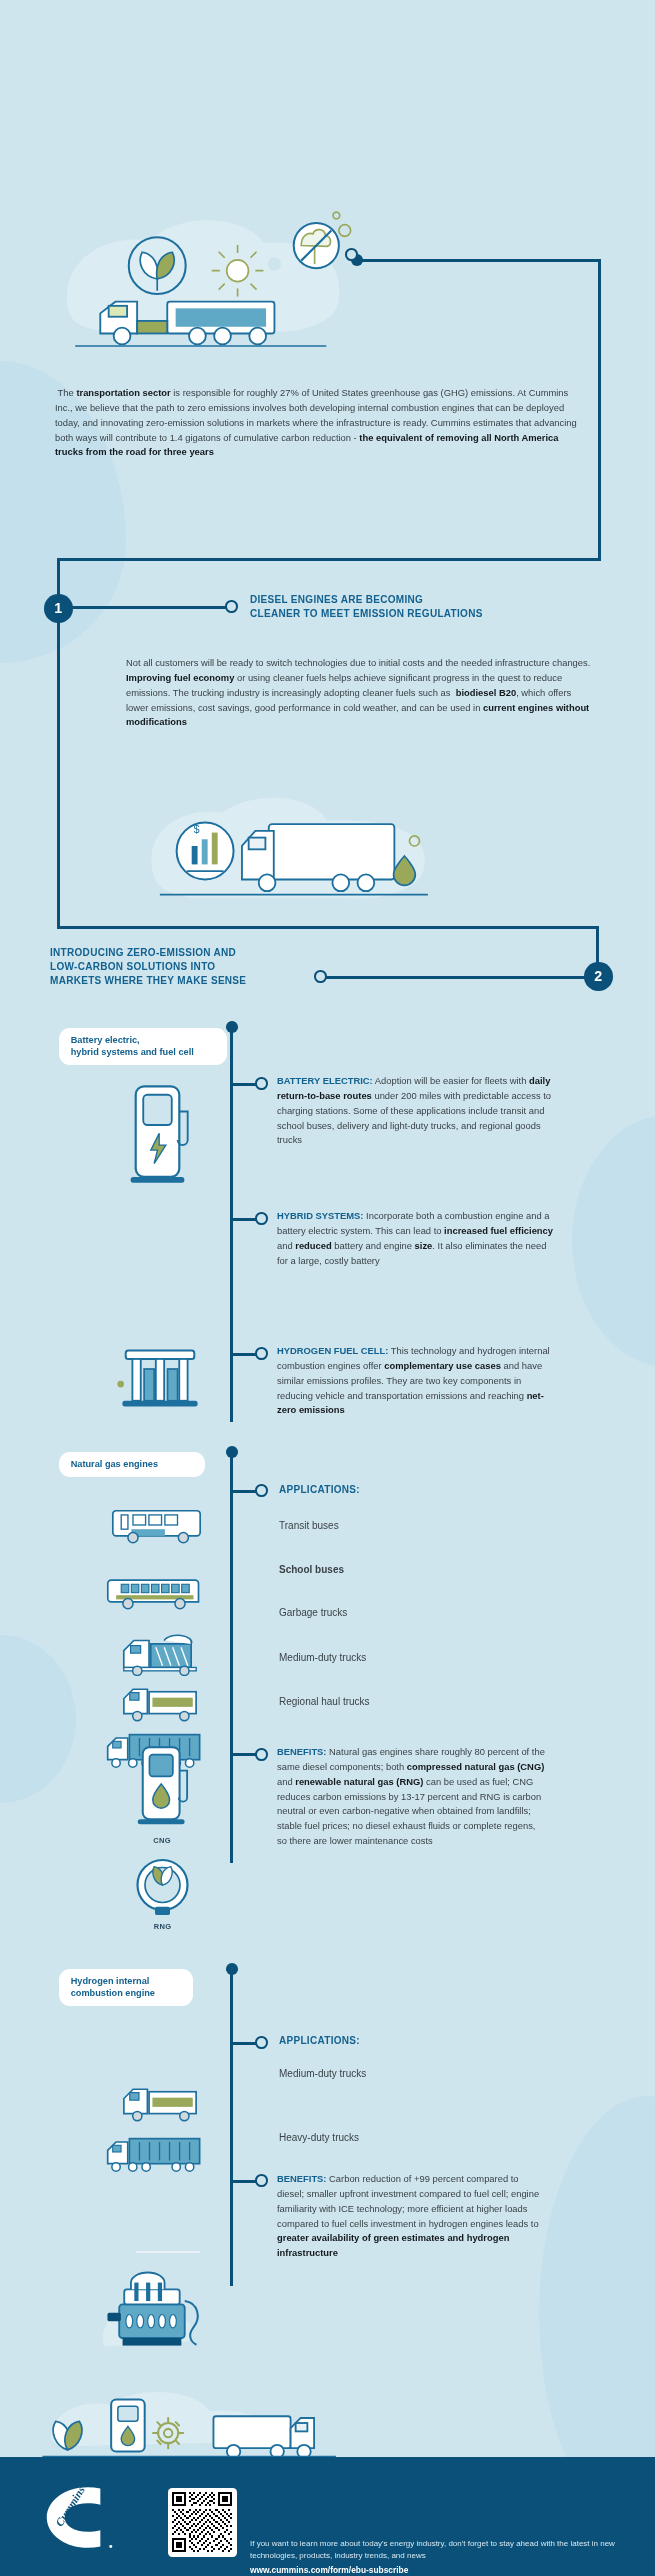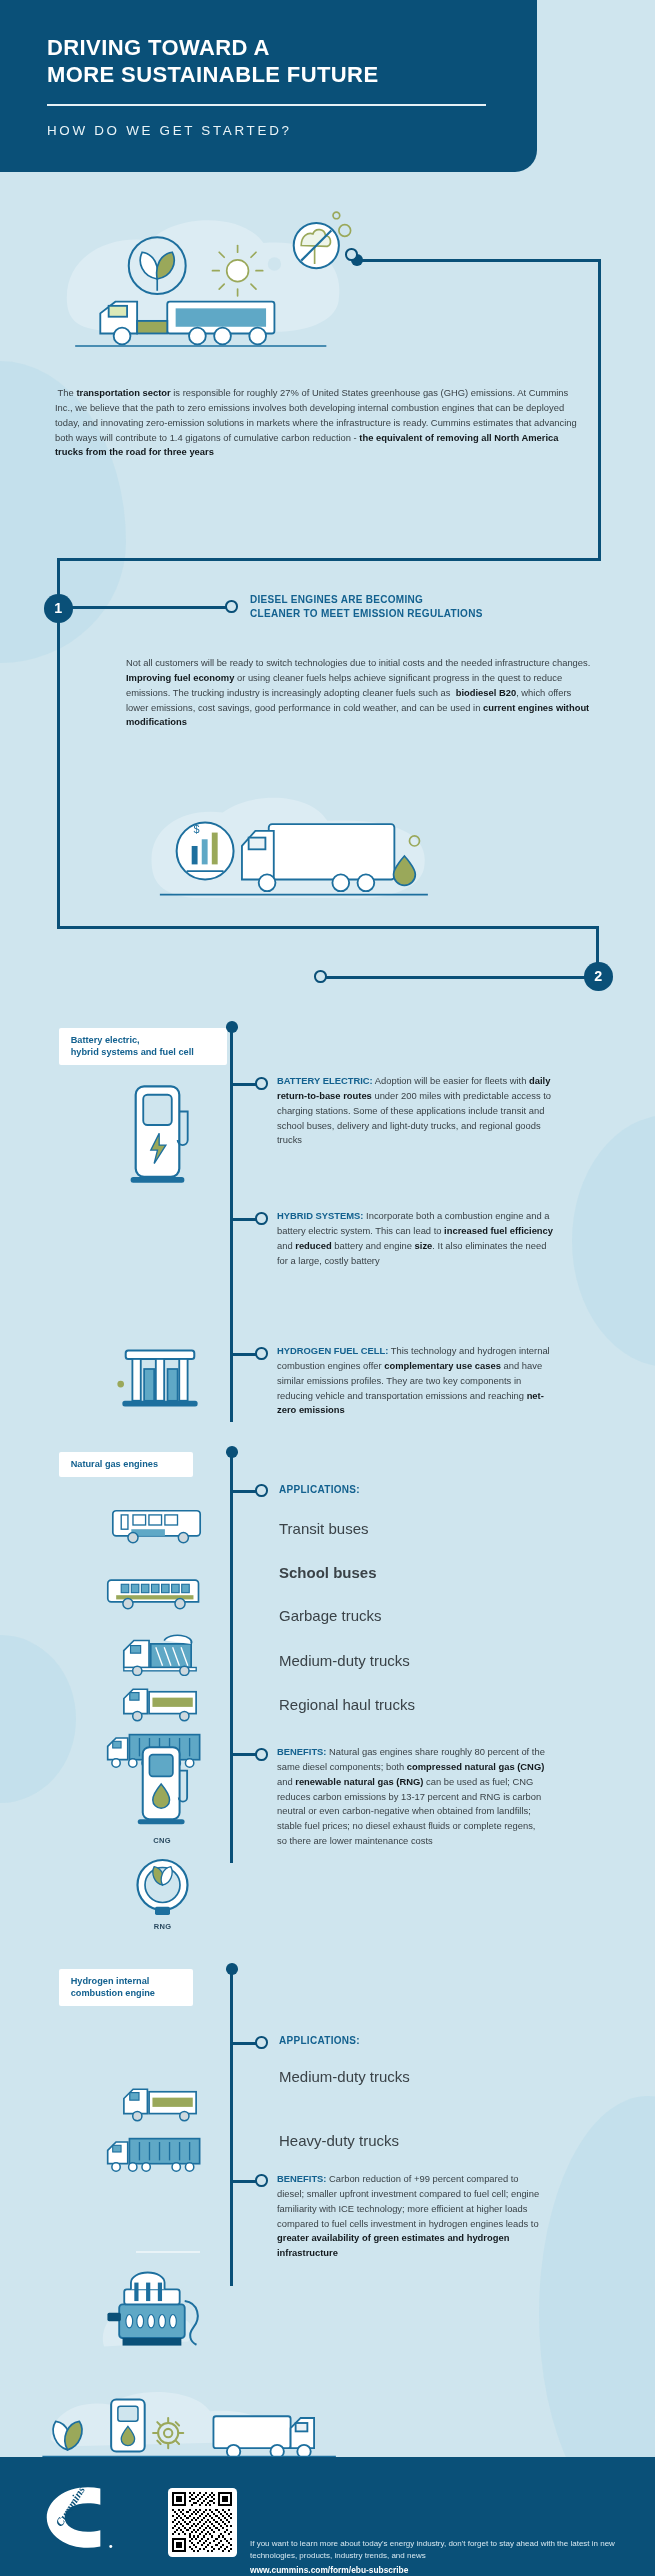--- a/index.html
+++ b/index.html
@@ -72,27 +72,27 @@
   .para b, .para strong { color:#12181c; font-weight:bold; }
 
   .sect-title {
     position:absolute;
     color:#13618f; font-weight:bold; font-size:10px;
     letter-spacing:0.3px; line-height:1.38; text-transform:uppercase;
   }
 
   .pill {
     position:absolute;
-    background:#ffffff; border-radius:2px;
+    background:#ffffff; border-radius:11px;
     color:#13618f; font-weight:bold; font-size:9.2px;
     line-height:1.32; padding:5.9px 11.7px 6.7px 11.7px;
   }
 
   .item-label {
-    position:absolute; font-size:15px; color:#3a4247;
+    position:absolute; font-size:10px; color:#3a4247;
   }
   .caption {
     position:absolute; font-size:7.5px; font-weight:bold; color:#2a4a60;
     text-align:center; letter-spacing:0.3px;
   }
   .lead { color:#13618f; font-weight:bold; }
   .divider-sm { position:absolute; height:1.7px; background:#e9f3f7; }
 
   
   .footer {
@@ -118,28 +118,20 @@
 </head>
 <body>
 
 <div id="page">
 
   <div class="blob b1"></div>
   <div class="blob b2"></div>
   <div class="blob b3"></div>
   <div class="blob b4"></div>
 
-  <div class="header">
-    <h1>
-      <span>DRIVING TOWARD A</span><br>
-      <span>MORE SUSTAINABLE FUTURE</span>
-    </h1>
-    <div class="rule"></div>
-    <h2>HOW DO WE GET STARTED?</h2>
-  </div>
 
   <svg class="art" style="left:50px; top:197px; width:335px; height:180px;" viewBox="0 0 400 215">
     <path d="M20 120 C 20 70, 70 45, 120 52 C 150 20, 230 18, 255 55 C 320 50, 350 80, 345 120 C 345 150, 300 165, 250 160 L 70 160 C 30 158, 20 145, 20 120 Z" fill="#dcecf3"></path>
 
     <circle cx="128" cy="82" r="34" fill="none" stroke="#1d6f9e" stroke-width="2.4"></circle>
     <path d="M128 98 C 110 95, 104 78, 110 66 C 124 68, 131 82, 128 98 Z" fill="#ffffff" stroke="#1d6f9e" stroke-width="2"></path>
     <path d="M128 98 C 146 95, 152 78, 146 66 C 132 68, 125 82, 128 98 Z" fill="#9aa85a" stroke="#1d6f9e" stroke-width="2"></path>
     <line x1="128" y1="98" x2="128" y2="112" stroke="#1d6f9e" stroke-width="2"></line>
 
     <circle cx="224" cy="88" r="13" fill="#fff" stroke="#9aa85a" stroke-width="2"></circle>
@@ -224,20 +216,25 @@
     <path d="M312 86 c0 0 -13 14 -13 22 a13 13 0 0 0 26 0 c0-8 -13-22 -13-22 z" fill="#9aa85a" stroke="#1d6f9e" stroke-width="2"></path>
     <circle cx="324" cy="68" r="6" fill="none" stroke="#9aa85a" stroke-width="2"></circle>
     <line x1="20" y1="132" x2="340" y2="132" stroke="#1d6f9e" stroke-width="2"></line>
   </svg>
 
   <div class="hline" style="left:57px; top:926px; width:541px;"></div>
   <div class="vline" style="left:596px; top:926px; height:50px;"></div>
 
   <div class="numcircle" style="left:584px; top:962px;">2</div>
 
+  <div class="sect-title" style="left:50px; top:946px; width:335px;">
+    <span>INTRODUCING ZERO-EMISSION AND</span><br>
+    <span>LOW-CARBON SOLUTIONS INTO</span><br>
+    <span>MARKETS WHERE THEY MAKE SENSE</span>
+  </div>
   <div class="hline" style="left:325px; top:976px; width:260px;"></div>
   <div class="node-open" style="left:314px; top:970px;"></div>
 
   <div class="pill" style="left:59px; top:1028px; width:168px;">
     <span>Battery electric,</span><br>
     <span>hybrid systems and fuel cell</span>
   </div>
   <div class="node-dot" style="left:226px; top:1021px;"></div>
   <div class="vline" style="left:230px; top:1028px; height:394px;"></div>
 
@@ -271,21 +268,21 @@
     <rect x="10" y="82" width="90" height="7" rx="3" fill="#1d6f9e"></rect>
     <circle cx="8" cy="62" r="4" fill="#9aa85a"></circle>
   </svg>
 
   <div class="hline" style="left:232px; top:1353px; width:23.5px;"></div>
   <div class="node-open" style="left:255px; top:1347px;"></div>
   <div class="para" style="left:277px; top:1344px; width:277px;">
     <span class="lead">HYDROGEN FUEL CELL:</span><span> This technology and hydrogen internal combustion engines offer <b>complementary use cases</b> and have similar emissions profiles. They are two key components in reducing vehicle and transportation emissions and reaching <b>net-zero emissions</b></span>
   </div>
 
-  <div class="pill" style="left:59px; top:1452px; width:134px;">
+  <div class="pill" style="left:59px; top:1452px; width:146px;">
     <span>Natural gas engines</span>
   </div>
   <div class="node-dot" style="left:226px; top:1446px;"></div>
   <div class="vline" style="left:230px; top:1452px; height:411px;"></div>
 
   <div class="hline" style="left:232px; top:1490px; width:23.5px;"></div>
   <div class="node-open" style="left:255px; top:1484px;"></div>
   <div class="sect-title" style="left:279px; top:1483px;">APPLICATIONS:</div>
 
   <svg class="art" style="left:106px; top:1504px; width:101px; height:42px;" viewBox="0 0 120 50">

